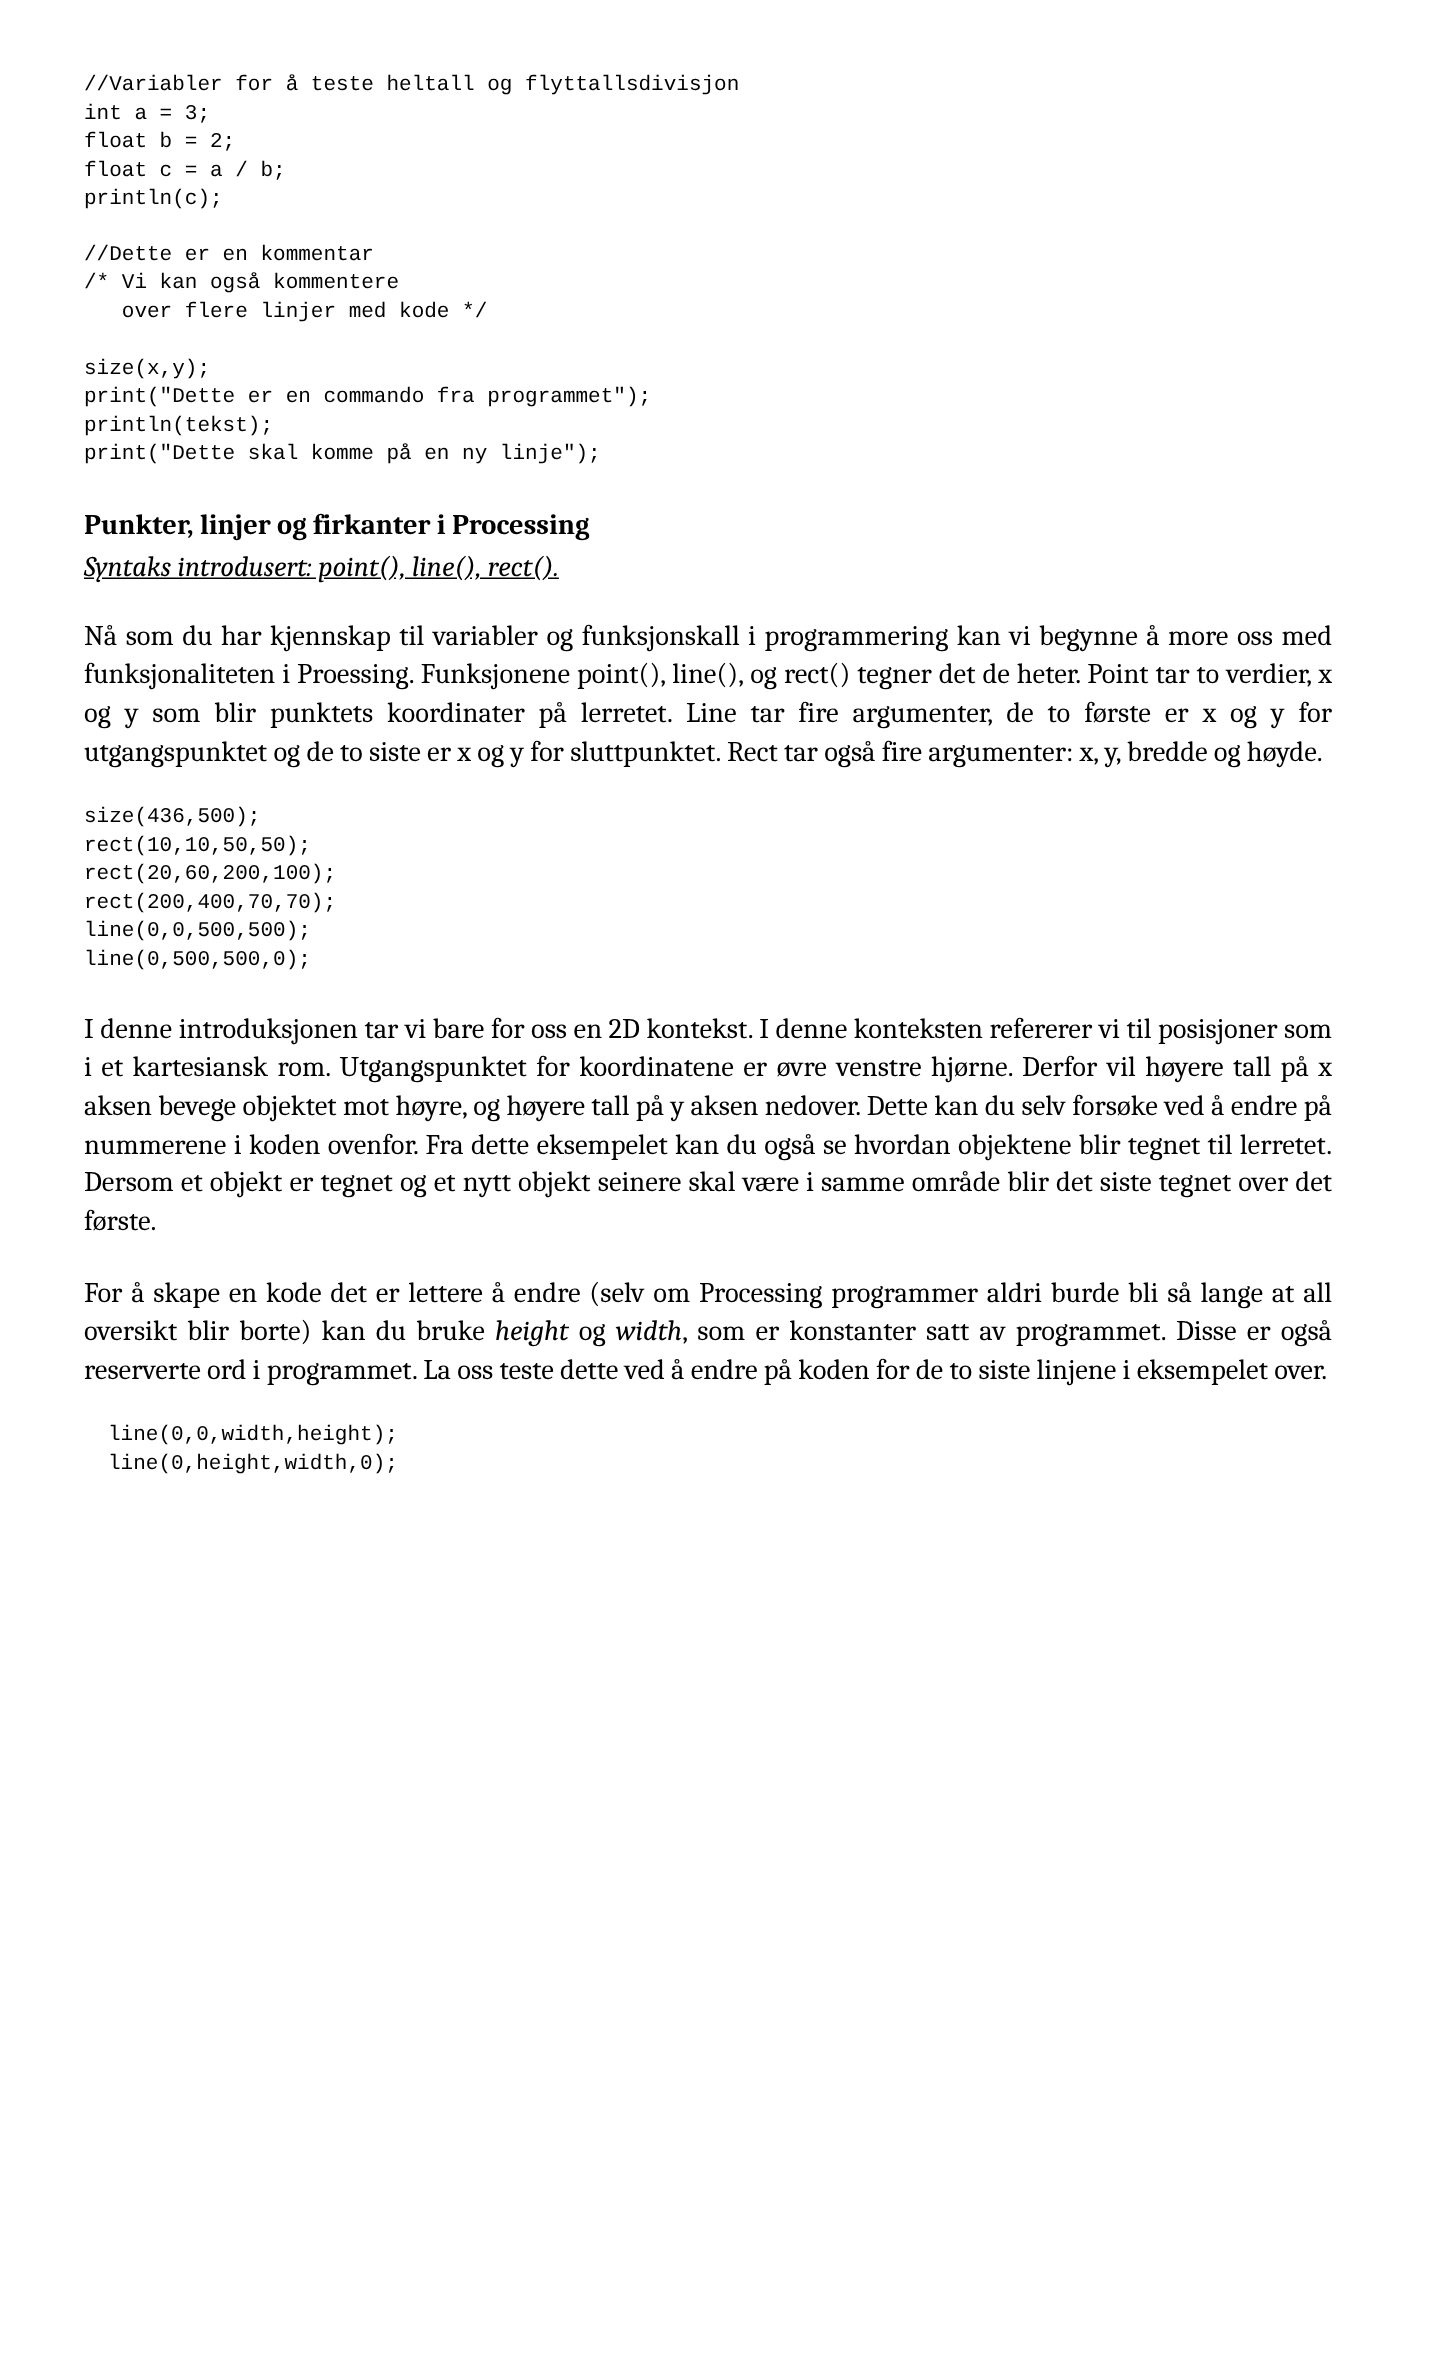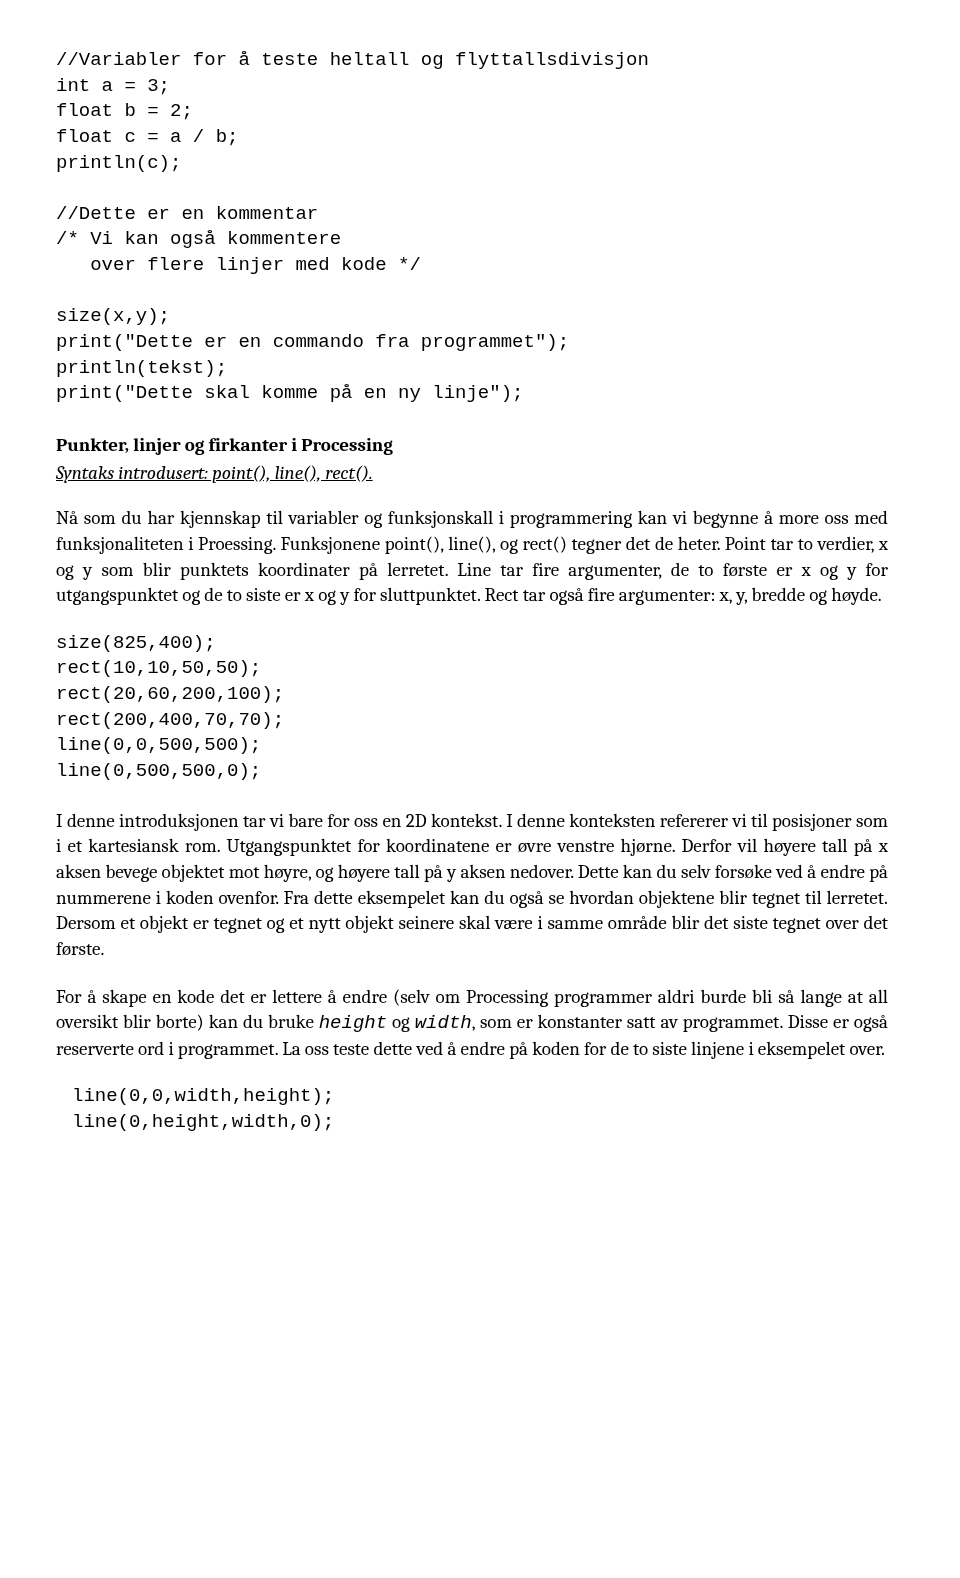--- a/index.html
+++ b/index.html
@@ -8,41 +8,41 @@
     line-height: 1.35;
     color: #000;
     background: #fff;
     margin: 0;
     padding: 48px 56px 56px 56px;
     width: 960px;
     box-sizing: border-box;
   }
   .code {
     font-family: 'Courier New', Courier, monospace;
-    font-size: 19px;
+    font-size: 14px;
     white-space: pre;
     line-height: 1.35;
     margin: 0 0 24px 0;
   }
   .code-tight { margin-bottom: 8px; margin-left: 16px; }
   .heading {
     font-weight: bold;
     margin-top: 26px;
     margin-bottom: 2px;
   }
   .sub {
     text-decoration: underline;
     margin-bottom: 20px;
     font-style: italic;
   }
   .para {
     margin: 0 16px 22px 0;
     text-align: justify;
   }
-  .italic { font-style: italic; font-family: Liberation Mono, monospace; }
+  .italic { font-style: italic; }
 </style>
 </head>
 <body>
 
 <div class="code">//Variabler for å teste heltall og flyttallsdivisjon
 int a = 3;
 float b = 2;
 float c = a / b;
 println(c);
 
@@ -53,21 +53,21 @@
 size(x,y);
 print("Dette er en commando fra programmet");
 println(tekst);
 print("Dette skal komme på en ny linje");</div>
 
 <div class="heading">Punkter, linjer og firkanter i Processing</div>
 <div class="sub">Syntaks introdusert: point(), line(),  rect().</div>
 
 <p class="para">Nå som du har kjennskap til variabler og funksjonskall i programmering kan vi begynne å more oss med funksjonaliteten i Proessing. Funksjonene point(), line(), og rect() tegner det de heter. Point tar to verdier, x og y som blir punktets koordinater på lerretet.  Line tar fire argumenter, de to første er x og y for utgangspunktet og de to siste er x og y for sluttpunktet. Rect tar også fire argumenter: x, y, bredde og høyde.</p>
 
-<div class="code">size(825,400);
+<div class="code">size(436,500);
 rect(10,10,50,50);
 rect(20,60,200,100);
 rect(200,400,70,70);
 line(0,0,500,500);
 line(0,500,500,0);</div>
 
 <p class="para">I denne introduksjonen tar vi bare for oss en 2D kontekst. I denne konteksten refererer vi til posisjoner som i et kartesiansk rom. Utgangspunktet for koordinatene er øvre venstre hjørne. Derfor vil høyere tall på x aksen bevege objektet mot høyre, og høyere tall på y aksen nedover. Dette kan du selv forsøke ved å endre på nummerene i koden ovenfor. Fra dette eksempelet kan du også se hvordan objektene blir tegnet til lerretet. Dersom et objekt er tegnet og et nytt objekt seinere skal være i samme område blir det siste tegnet over det første.</p>
 
 <p class="para">
   <span>For å skape en kode det er lettere å endre (selv om Processing programmer aldri burde bli så lange at all oversikt blir borte) kan du bruke </span><span class="italic">height</span><span> og </span><span class="italic">width</span><span>, som er konstanter satt av programmet. Disse er også reserverte ord i programmet. La oss teste dette ved å endre på koden for de to siste linjene i eksempelet over.</span>

